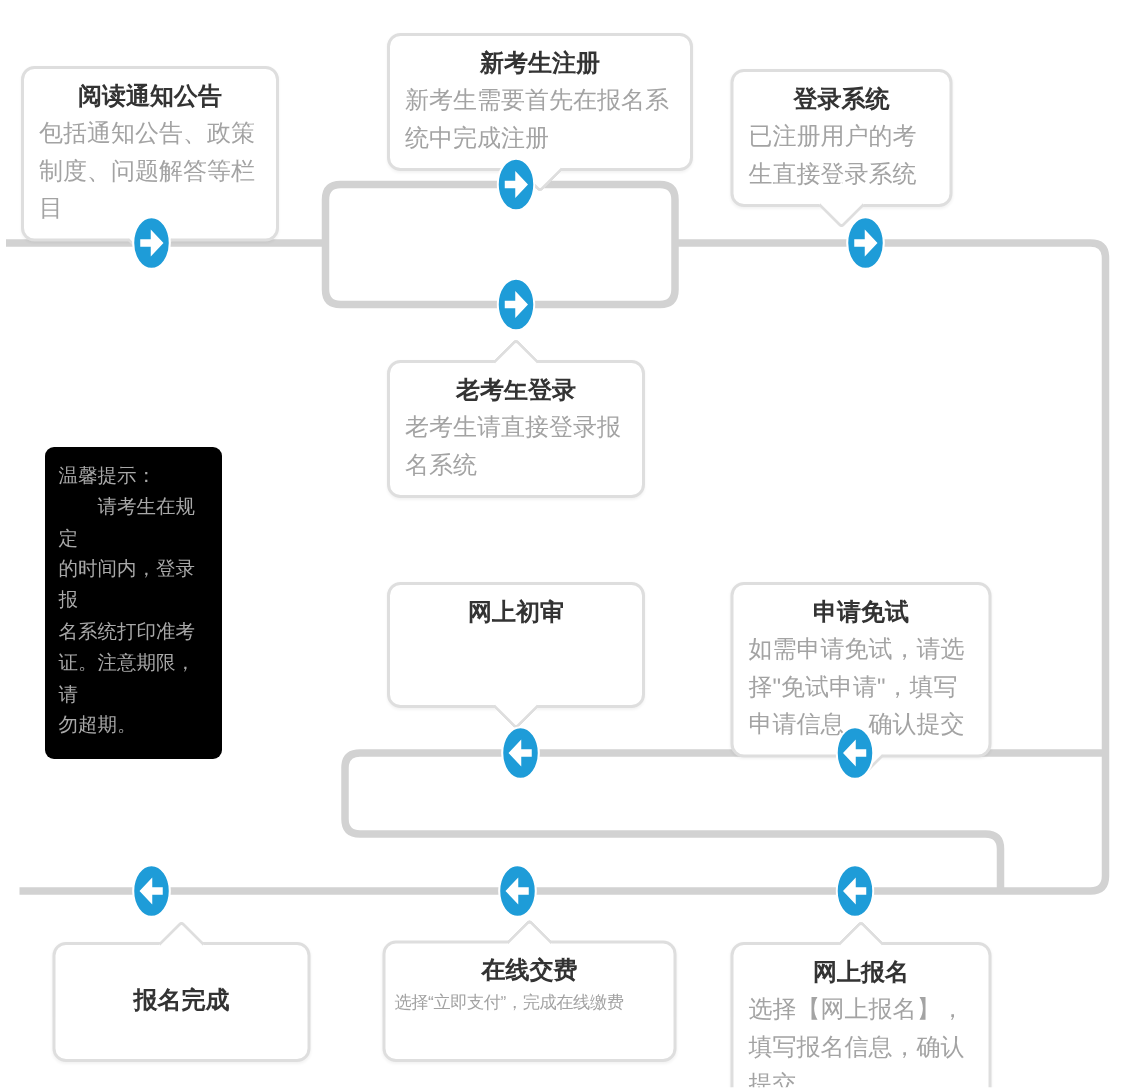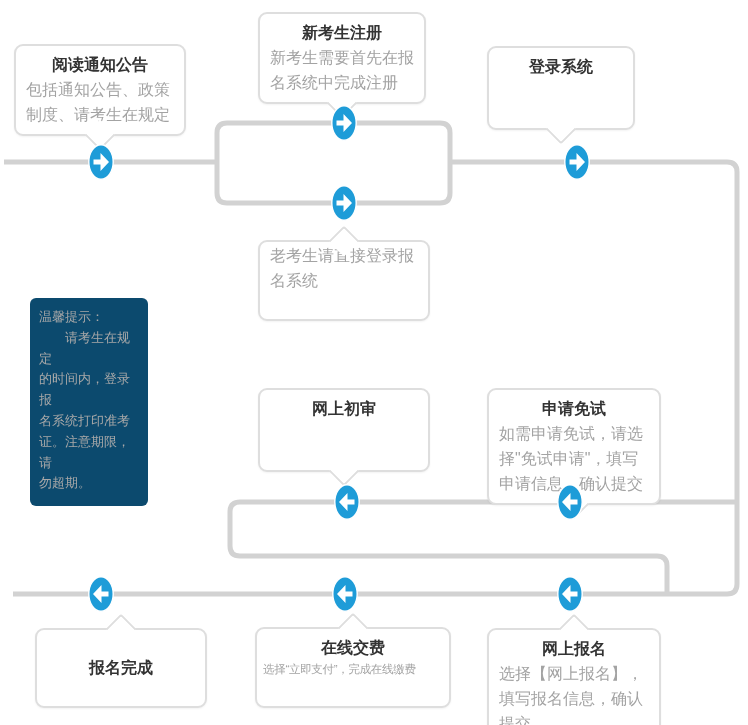--- a/index.html
+++ b/index.html
@@ -34,21 +34,21 @@
     border-right:2px solid #dedede;border-bottom:2px solid #dedede;
     border-bottom-right-radius:3px;
   }
   .tail-up{
     top:-12px;
     border-left:2px solid #dedede;border-top:2px solid #dedede;
     border-top-left-radius:3px;
   }
   .tip{
     position:absolute;left:30px;top:298px;width:118px;z-index:2;
-    background:#0c4a6e;border-radius:6px;box-sizing:border-box;
+    background:#000000;border-radius:6px;box-sizing:border-box;
     padding:9px 6px 12px 9px;
     font-size:13px;color:#a8a8a8;line-height:1.6;
     white-space:pre-line;
   }
   .arrow{position:absolute;width:26px;height:36px;z-index:5;}
   .arrow svg{display:block;}
 </style>
 </head>
 <body>
 
@@ -56,36 +56,38 @@
 
   <svg class="pipes" width="748" height="725" viewBox="0 0 748 725">
     <path d="M4 162 H217 M450 162 H727 Q737 162 737 172 V584 Q737 594 727 594 H13" fill="none" stroke="#d2d2d2" stroke-width="5"></path>
     <path d="M227 123 H440 Q450 123 450 133 V193 Q450 203 440 203 H227 Q217 203 217 193 V133 Q217 123 227 123 Z" fill="none" stroke="#d2d2d2" stroke-width="5"></path>
     <path d="M737 502 H240 Q230 502 230 512 V546 Q230 556 240 556 H657 Q667 556 667 566 V594" fill="none" stroke="#d2d2d2" stroke-width="5"></path>
   </svg>
 
   <div class="box" style="left:14px;top:44px;width:172px;min-height:86px">
     <div class="tail tail-down"></div>
     <div class="box-title">阅读通知公告</div>
-    <div class="box-desc">包括通知公告、政策制度、请考生在规定</div>
+    <div class="box-desc">包括通知公告、政策制度、问题解答等栏目</div>
   </div>
 
-  <div class="box" style="left:258px;top:12px;width:168px;min-height:84px">
+  <div class="box" style="left:258px;top:22px;width:204px;min-height:84px">
     <div class="tail tail-down"></div>
     <div class="box-title">新考生注册</div>
     <div class="box-desc">新考生需要首先在报名系统中完成注册</div>
   </div>
 
   <div class="box" style="left:487px;top:46px;width:148px;min-height:84px">
     <div class="tail tail-down"></div>
     <div class="box-title">登录系统</div>
+    <div class="box-desc">已注册用户的考生直接登录系统</div>
   </div>
 
   <div class="box" style="left:258px;top:240px;width:172px;min-height:81px">
     <div class="tail tail-up"></div>
+    <div class="box-title">老考生登录</div>
     <div class="box-desc">老考生请直接登录报名系统</div>
   </div>
 
   <div class="box" style="left:258px;top:388px;width:172px;min-height:84px">
     <div class="tail tail-down"></div>
     <div class="box-title">网上初审</div>
   </div>
 
   <div class="box" style="left:487px;top:388px;width:174px;min-height:84px">
     <div class="tail tail-down"></div>

